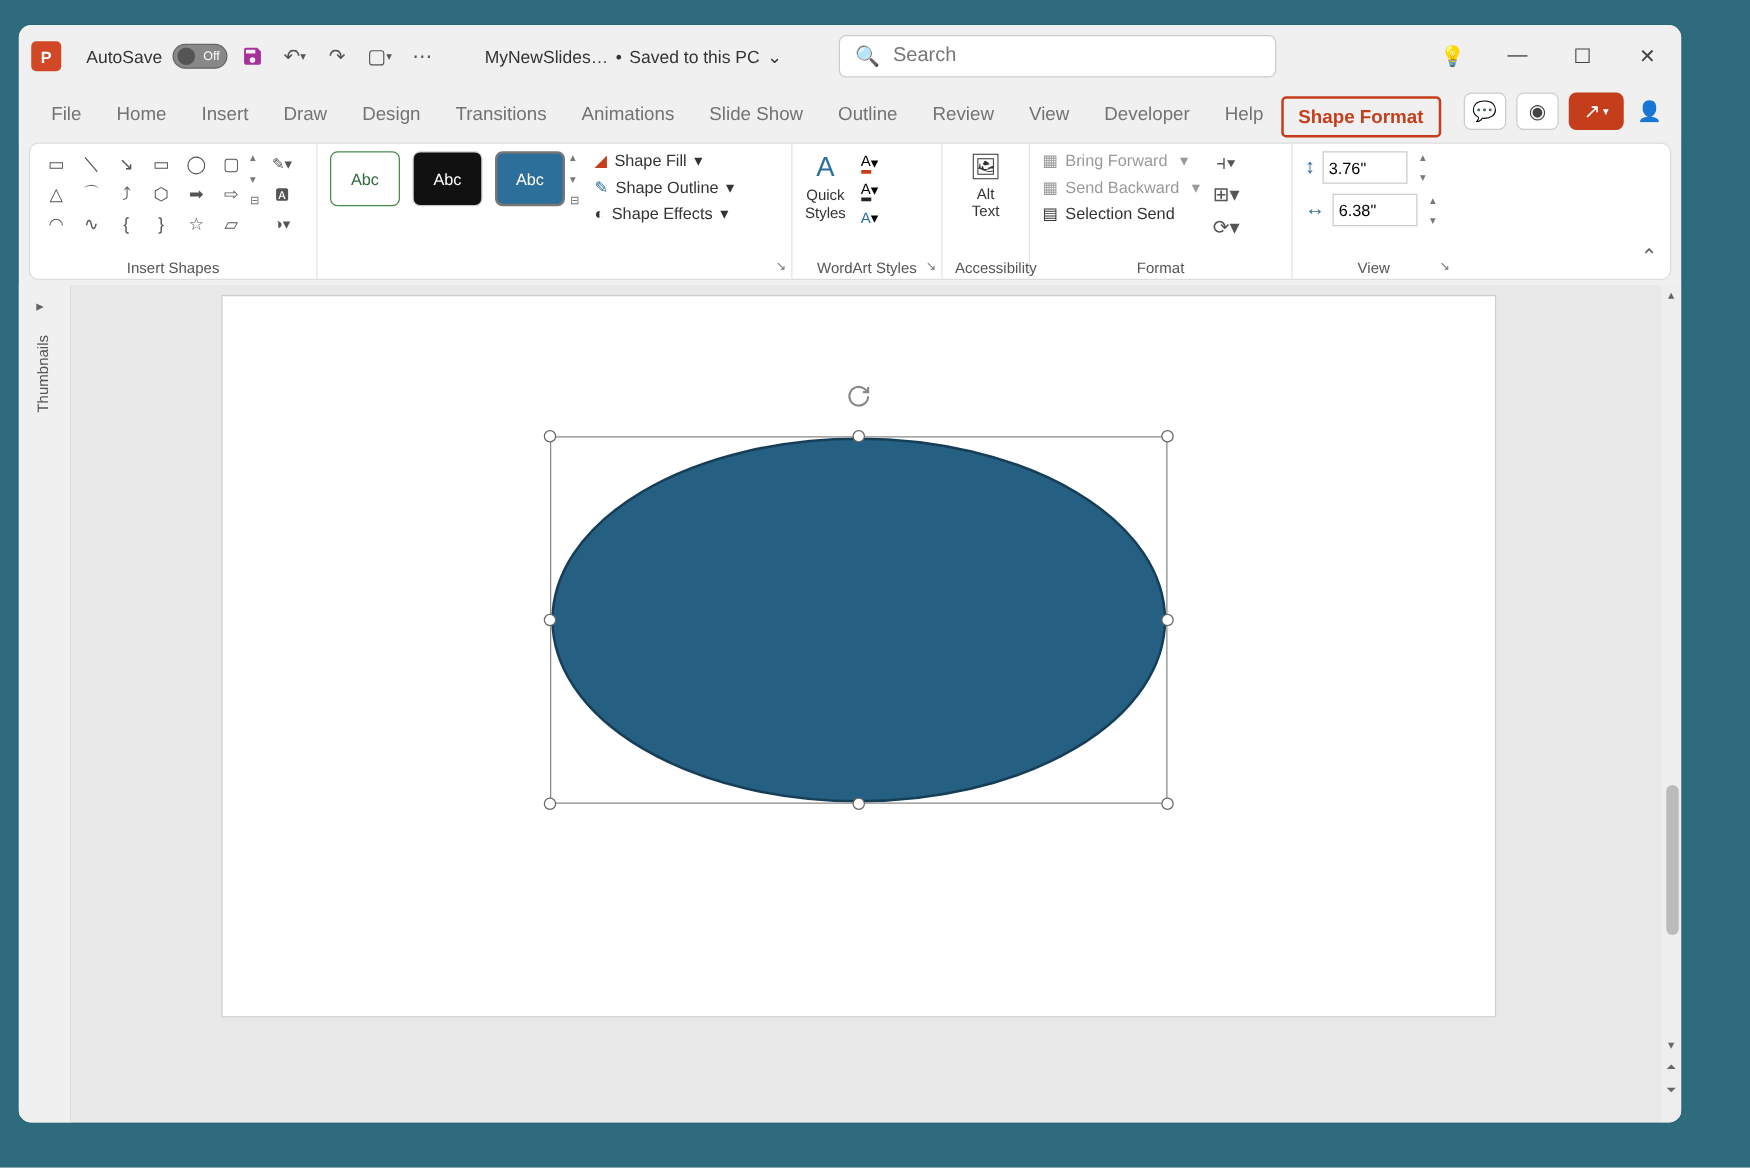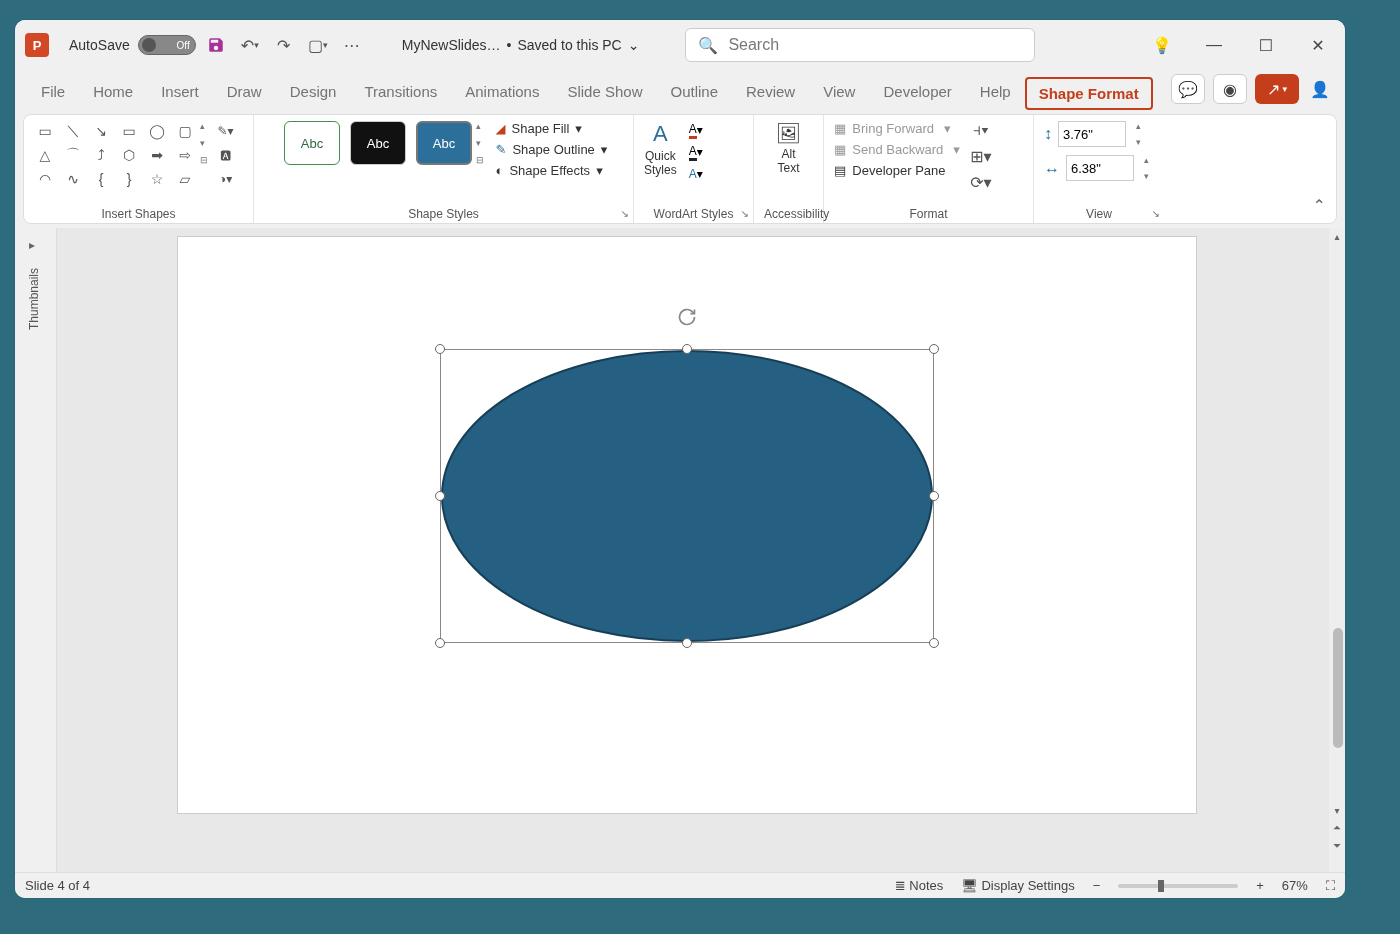--- a/index.html
+++ b/index.html
@@ -2,21 +2,21 @@
 <html><head>
 <meta charset="utf-8">
 <style>
   * { box-sizing: border-box; margin: 0; padding: 0; font-family: "Segoe UI", Arial, sans-serif; }
   body { background: #2d6b7d; width: 1400px; height: 934px; overflow: hidden; }
   .window { position: absolute; left: 15px; top: 20px; width: 1330px; height: 878px; background: #f0f0f0; border-radius: 10px; display: flex; flex-direction: column; overflow: hidden; box-shadow: 0 0 0 1px rgba(0,0,0,.05); }
   
   .titlebar { height: 50px; background: #f0f0f0; display: flex; align-items: center; padding: 0 10px; gap: 6px; }
   .app-icon { width: 24px; height: 24px; background: #d24726; border-radius: 4px; display:flex; align-items:center; justify-content:center; color:#fff; font-weight:bold; font-size:13px;}
   .autosave { display:flex; align-items:center; gap:8px; margin-left:14px; font-size:14px; color:#333;}
-  .toggle { width:58px; height:20px; border-radius:10px; background:#888; border:1px solid #666; position:relative; display:flex; align-items:center;}
+  .toggle { width:44px; height:20px; border-radius:10px; background:#888; border:1px solid #666; position:relative; display:flex; align-items:center;}
   .toggle .knob{ width:14px; height:14px; border-radius:50%; background:#555; position:absolute; left:3px;}
   .toggle .txt{ position:absolute; right:5px; font-size:10px; color:#fff;}
   .qat-btn { width:28px; height:28px; display:flex; align-items:center; justify-content:center; color:#555; cursor:pointer; border-radius:4px;}
   .save-icon svg { fill:#a7319b;}
   .filename { margin-left:30px; font-size:14px; color:#333; display:flex; align-items:center; gap:6px;}
   .searchbox { margin-left:40px; width:350px; height:34px; background:#fff; border:1px solid #ccc; border-radius:6px; display:flex; align-items:center; padding:0 12px; gap:10px; color:#777;}
   .win-controls { margin-left:auto; display:flex; gap:18px; align-items:center;}
   .wc { width:34px; height:34px; display:flex; align-items:center; justify-content:center; color:#444; cursor:pointer;}
   
   .tabs { height:40px; background:#f0f0f0; display:flex; align-items:flex-end; padding:0 12px; gap:0; border-bottom:none;}
@@ -27,21 +27,21 @@
   .pill { border:1px solid #ccc; background:#fff; width:34px; height:30px; border-radius:6px; display:flex; align-items:center; justify-content:center; color:#444; cursor:pointer;}
   .pill.share { background:#c43e1c; color:#fff; border:none; width:44px;}
   
   .ribbon { background:#fff; border:1px solid #ddd; border-radius:8px; margin:4px 8px 0 8px; height:110px; display:flex; position:relative;}
   .group { border-right:1px solid #e4e4e4; padding:6px 10px 2px 10px; display:flex; flex-direction:column; position:relative;}
   .group-title { text-align:center; font-size:12px; color:#555; margin-top:auto; padding-top:2px;}
   .shape-grid { display:grid; grid-template-columns:repeat(6,22px); grid-template-rows:repeat(3,20px); gap:4px 6px; }
   .shape-grid span { display:flex; align-items:center; justify-content:center; color:#555; font-size:14px;}
   .side-btns { display:flex; flex-direction:column; gap:4px; margin-left:6px;}
   .mini { width:24px; height:20px; border:1px solid transparent; display:flex; align-items:center; justify-content:center; font-size:12px; color:#555; cursor:pointer;}
-  .style-row { display:flex; gap:10px; align-items:flex-start;margin-left:20px;}
+  .style-row { display:flex; gap:10px; align-items:flex-start;}
   .style-swatch { width:56px; height:44px; border:1px solid #ccc; border-radius:6px; display:flex; align-items:center; justify-content:center; font-size:13px; cursor:pointer;}
   .sw-white{ background:#fff; color:#2f6b3b; border:1px solid #4a8c4a;}
   .sw-black{ background:#111; color:#fff;}
   .sw-blue{ background:#2b6f9a; color:#fff; border:2px solid #777;}
   .spin-col { display:flex; flex-direction:column; justify-content:space-between; height:44px; margin-left:4px;}
   .spin-col span{ font-size:9px; color:#777; cursor:pointer;}
   .fill-row { display:flex; flex-direction:column; gap:6px; font-size:13px; color:#333; margin-left:12px;}
   .fill-row div{ display:flex; align-items:center; gap:6px; cursor:pointer;}
   .launcher { position:absolute; right:4px; bottom:4px; font-size:10px; color:#777; cursor:pointer;}
   .wa-grp { display:flex; gap:6px; align-items:flex-start;}
@@ -208,21 +208,20 @@
               <span>Shape Outline</span>
               <span>▾</span>
             </div>
           <div>
               <span>◐</span>
               <span>Shape Effects</span>
               <span>▾</span>
             </div>
         </div>
       </div>
-      <div class="group-title">Shape Styles</div>
       <div class="launcher">↘</div>
     </div>
 
     <div class="group" style="width:120px">
       <div class="wa-grp">
         <div class="wa-big">
           <span style="font-size:22px;color:#2b6f9a">A</span>
           <span style="white-space:pre; text-align:center">Quick
 Styles</span>
         </div>
@@ -253,21 +252,21 @@
               <span>Bring Forward</span>
               <span style="margin-left:4px">▾</span>
             </div>
           <div>
               <span>▦</span>
               <span>Send Backward</span>
               <span style="margin-left:4px">▾</span>
             </div>
           <div class="en">
               <span>▤</span>
-              <span>Developer Pane</span>
+              <span>Selection Send</span>
             </div>
         </div>
         <div class="arr-mini">
           <div>⫞▾</div>
           <div>⊞▾</div>
           <div>⟳▾</div>
         </div>
       </div>
       <div class="group-title">Format</div>
     </div>
@@ -333,28 +332,14 @@
         <div class="thumb"></div>
         <div class="navbtns">
           <div class="arrow">▾</div>
           <div class="arrow">⏶</div>
           <div class="arrow">⏷</div>
         </div>
       </div>
     </div>
   </div>
 
-  <div class="status">
-    <span>Slide 4 of 4</span>
-    <div class="right">
-      <span>≣ <span>Notes</span></span>
-      <span>🖥 <span>Display Settings</span></span>
-      <span>−</span>
-      <div class="zoom-slider">
-          <div class="zthumb"></div>
-        </div>
-      <span>+</span>
-      <span>67%</span>
-      <span>⛶</span>
-    </div>
-  </div>
 
 </div>
 
 </body></html>

